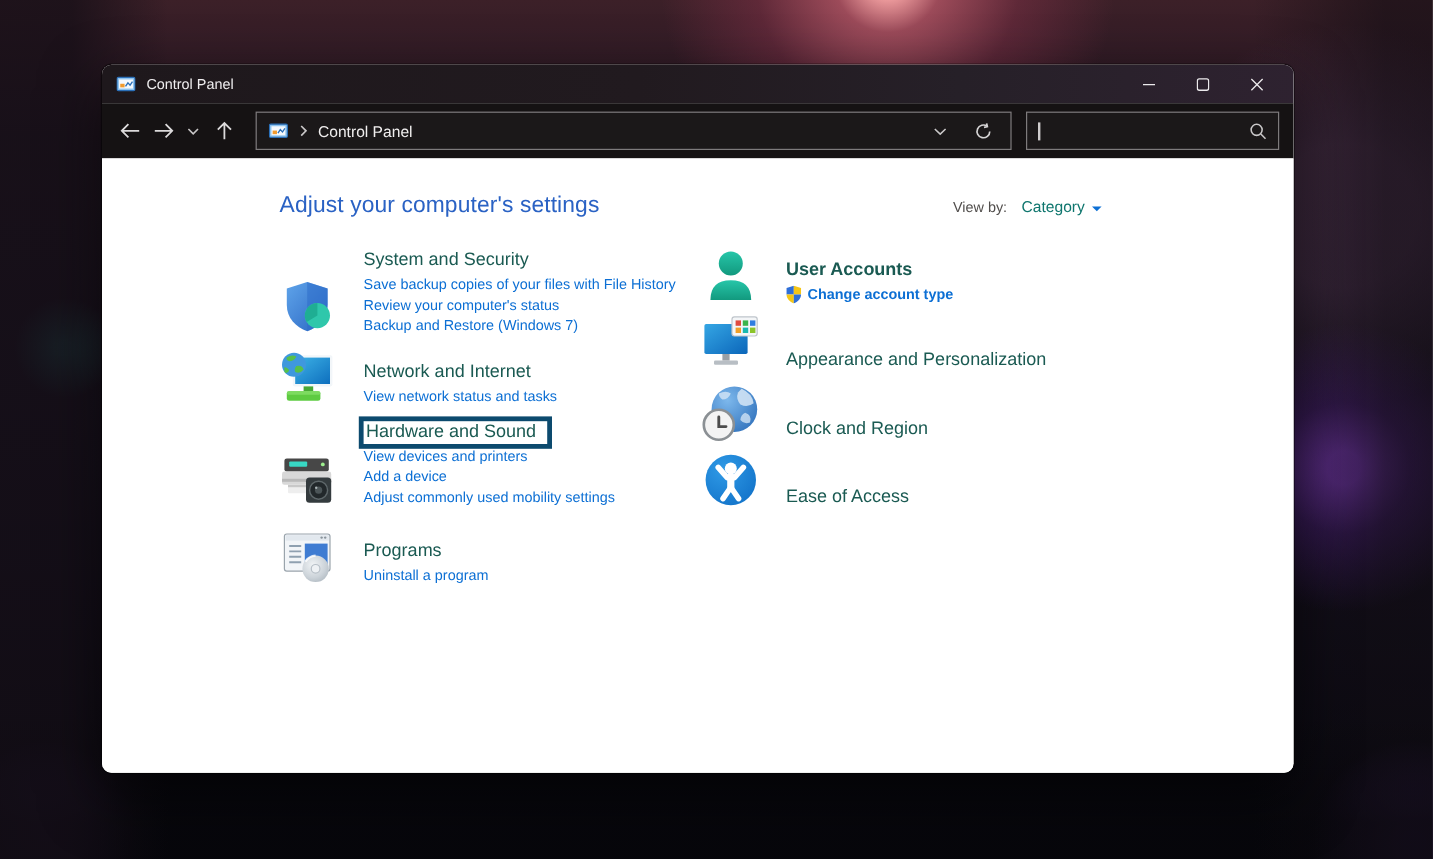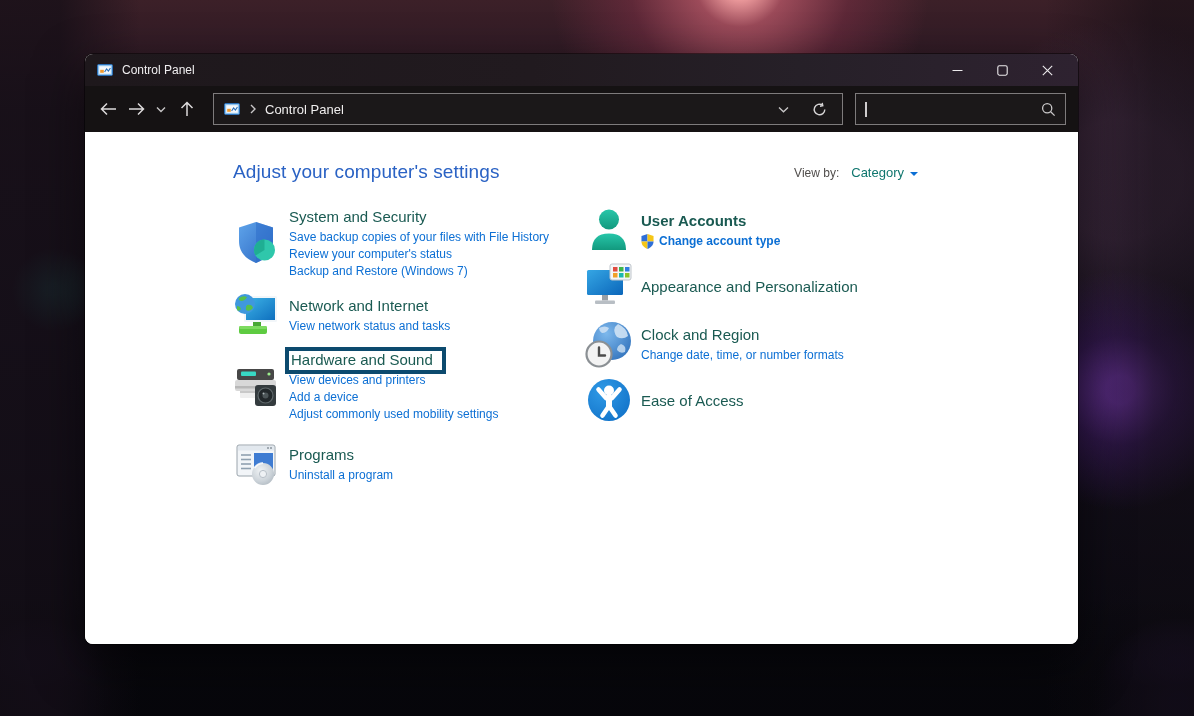--- a/index.html
+++ b/index.html
@@ -70,21 +70,21 @@
 
   .view-by { position:absolute; top:33px; right:160px; font-size:12px; display:flex; align-items:center;justify-content:space-between; }
   .view-by-label { color:#514e4c; margin-right:12px; }
   .view-by-value { color:#0f766e; font-size:13px; cursor:default; display:flex; align-items:center; }
   .caret-down { width:0; height:0; border-left:4px solid transparent; border-right:4px solid transparent; border-top:4px solid #0c6fd4; margin-left:6px; margin-top:2px; }
 
   .columns { display:flex; margin-top:23px; }
   .col-left { width:352px; flex:0 0 352px; }
   .col-right { flex:1; }
 
-  .cat-item { display:flex; align-items:center; }
+  .cat-item { display:flex; align-items:flex-end;gap:14px; }
   .cat-icon { width:48px; height:48px; flex:0 0 48px; }
   .cat-text { margin-left:8px; padding-top:1px; }
   .cat-title { font-size:15px; line-height:20px; color:#1a5a52; cursor:default; display:inline-block; }
   .cat-link { font-size:12px; line-height:17px; color:#0c6fd4; cursor:default; display:flex; align-items:center; }
   .cat-links { margin-top:2px; }
 
   .mb-a { margin-bottom:11px; }
   .mb-b { margin-bottom:10px; }
   .mb-c { margin-bottom:17px; }
   .mb-d { margin-bottom:8px;font-weight:bold; }
@@ -413,23 +413,20 @@
               <circle cx="27" cy="21" r="19" fill="url(#gGl)"></circle>
               <path d="M33 4 Q42 8 43 16 Q38 20 32 17 Q28 12 30 7 Z" fill="#cfe2f4" opacity=".9"></path>
               <path d="M14 8 Q20 5 24 8 Q22 13 17 13 Q14 11 14 8 Z" fill="#cfe2f4" opacity=".85"></path>
               <path d="M36 24 Q42 26 40 32 Q35 34 32 30 Q32 26 36 24 Z" fill="#cfe2f4" opacity=".8"></path>
               <circle cx="14" cy="34" r="12.5" fill="#f3f3f3" stroke="#8b9094" stroke-width="2.2"></circle>
               <path d="M14 27.5 L14 35.5 L20 35.5" fill="none" stroke="#4c4c4c" stroke-width="2.4" stroke-linecap="round"></path>
             </svg>
           </span>
           <div class="cat-text">
             <span class="cat-title">Clock and Region</span>
-            <div class="cat-links">
-              <span class="cat-link">Change date, time, or number formats</span>
-            </div>
           </div>
         </div>
 
         <div class="cat-item">
           <span class="cat-icon">
             <svg width="48" height="48" viewBox="0 0 48 48">
               <defs>
                   <radialGradient id="gEa" cx=".35" cy=".3" r=".95">
                     <stop offset="0" stop-color="#2f9ae6"></stop>
                     <stop offset="1" stop-color="#0d6cc4"></stop>

